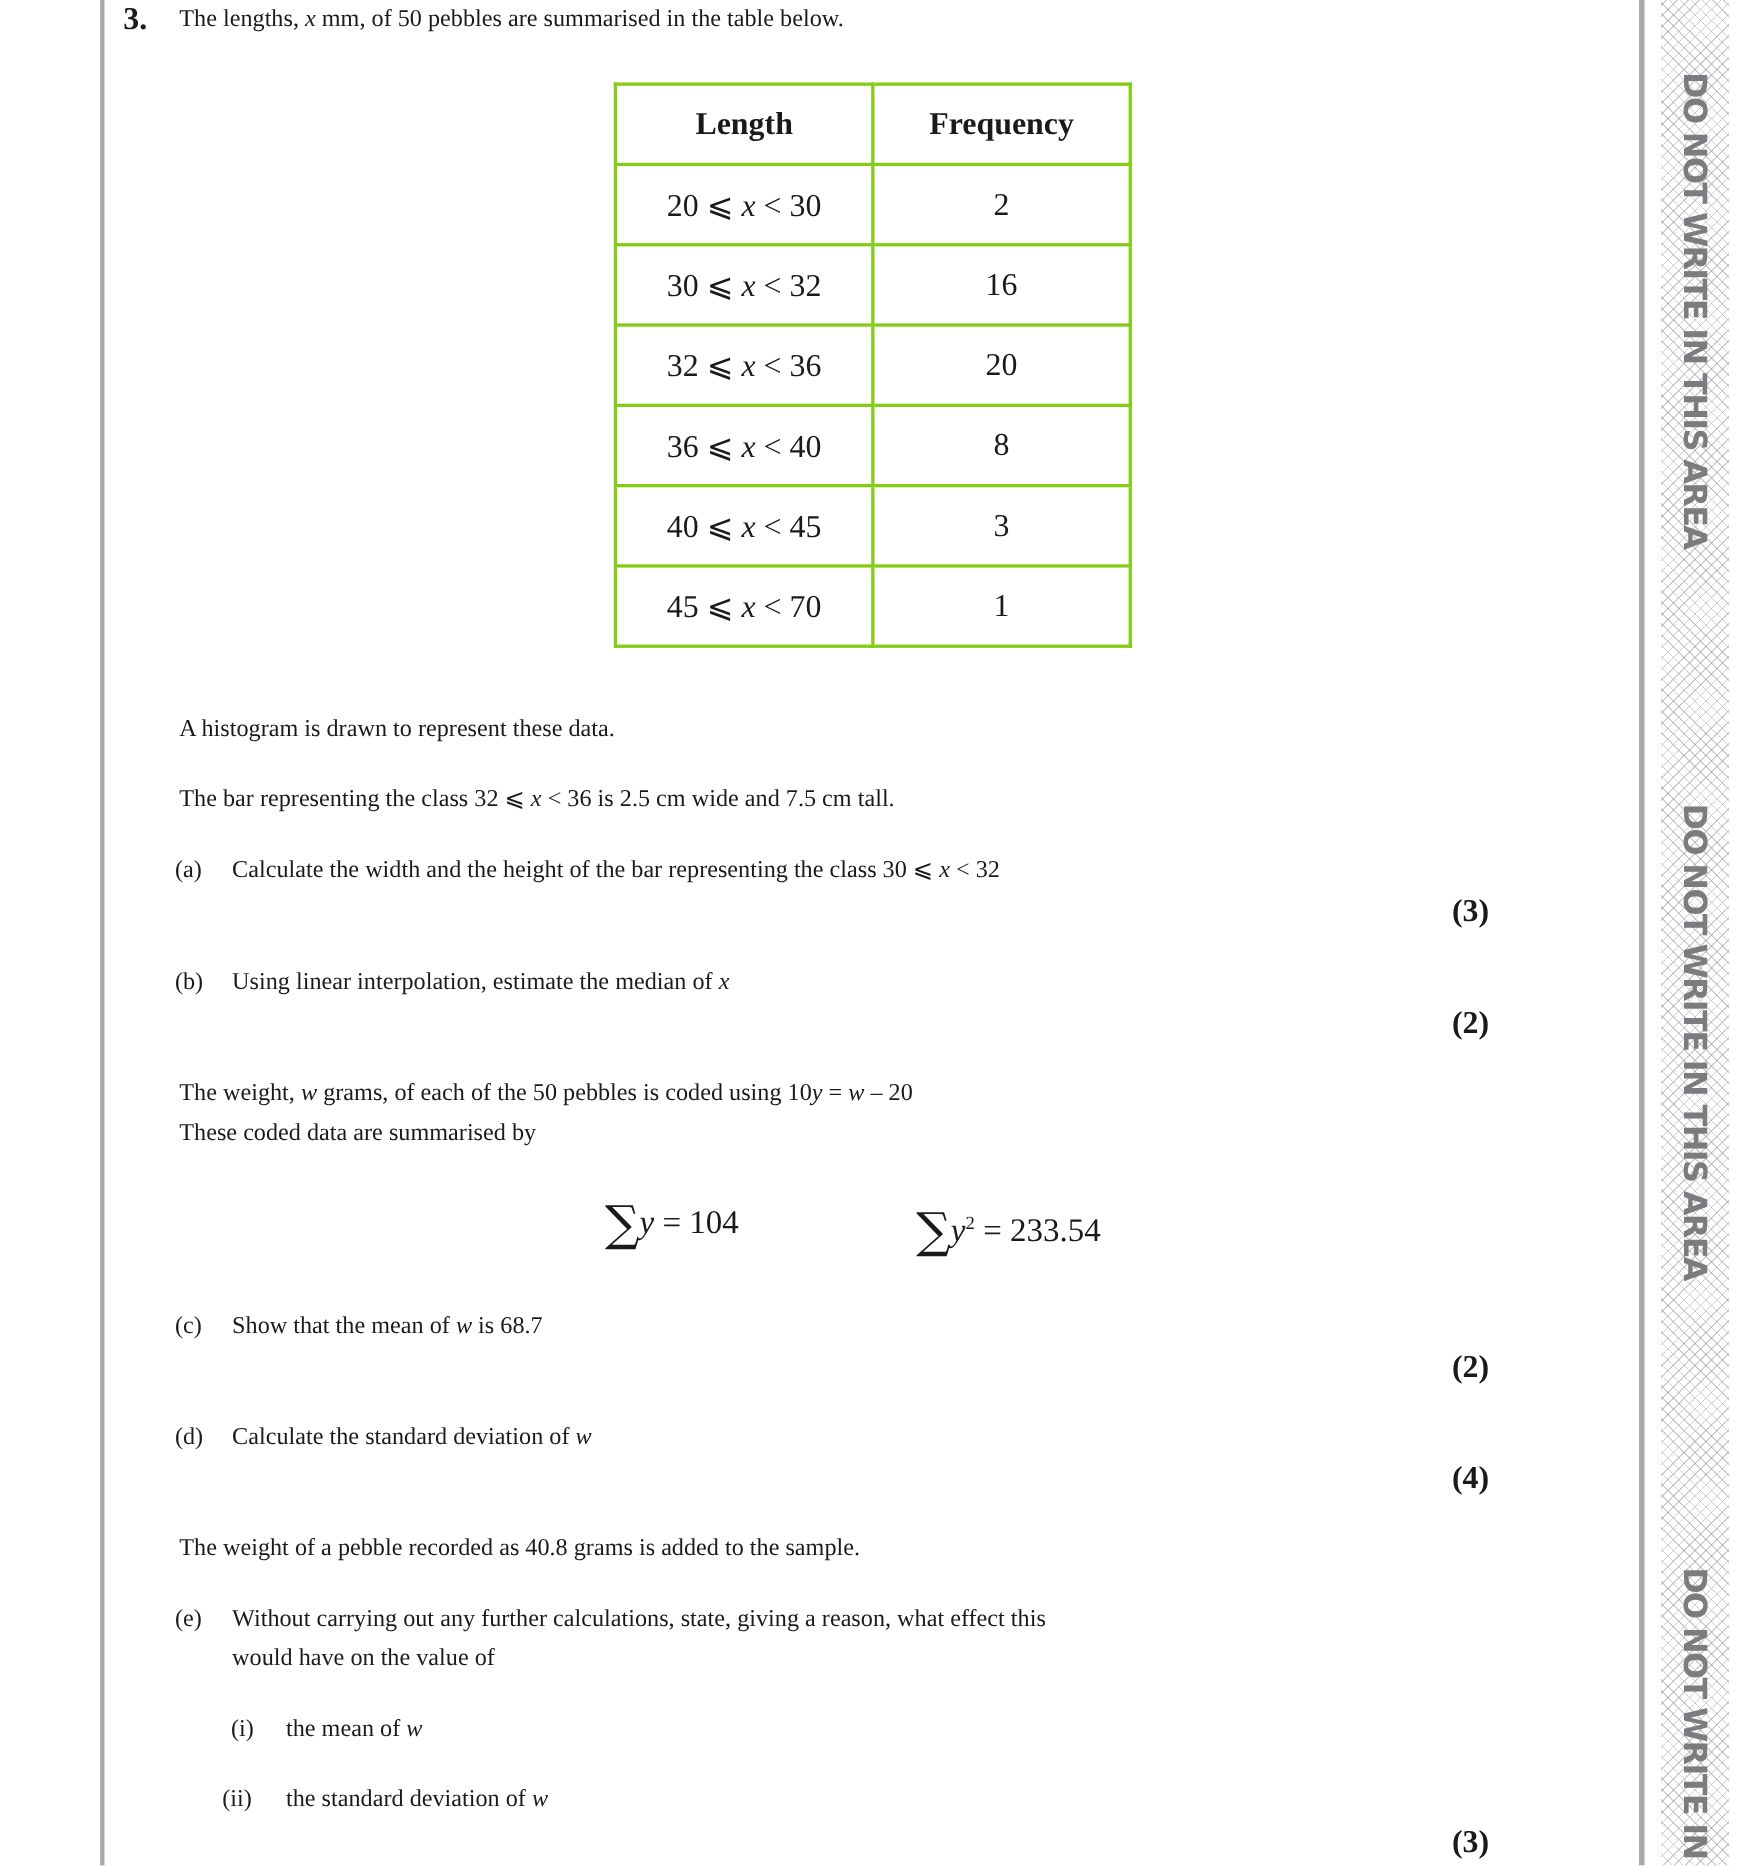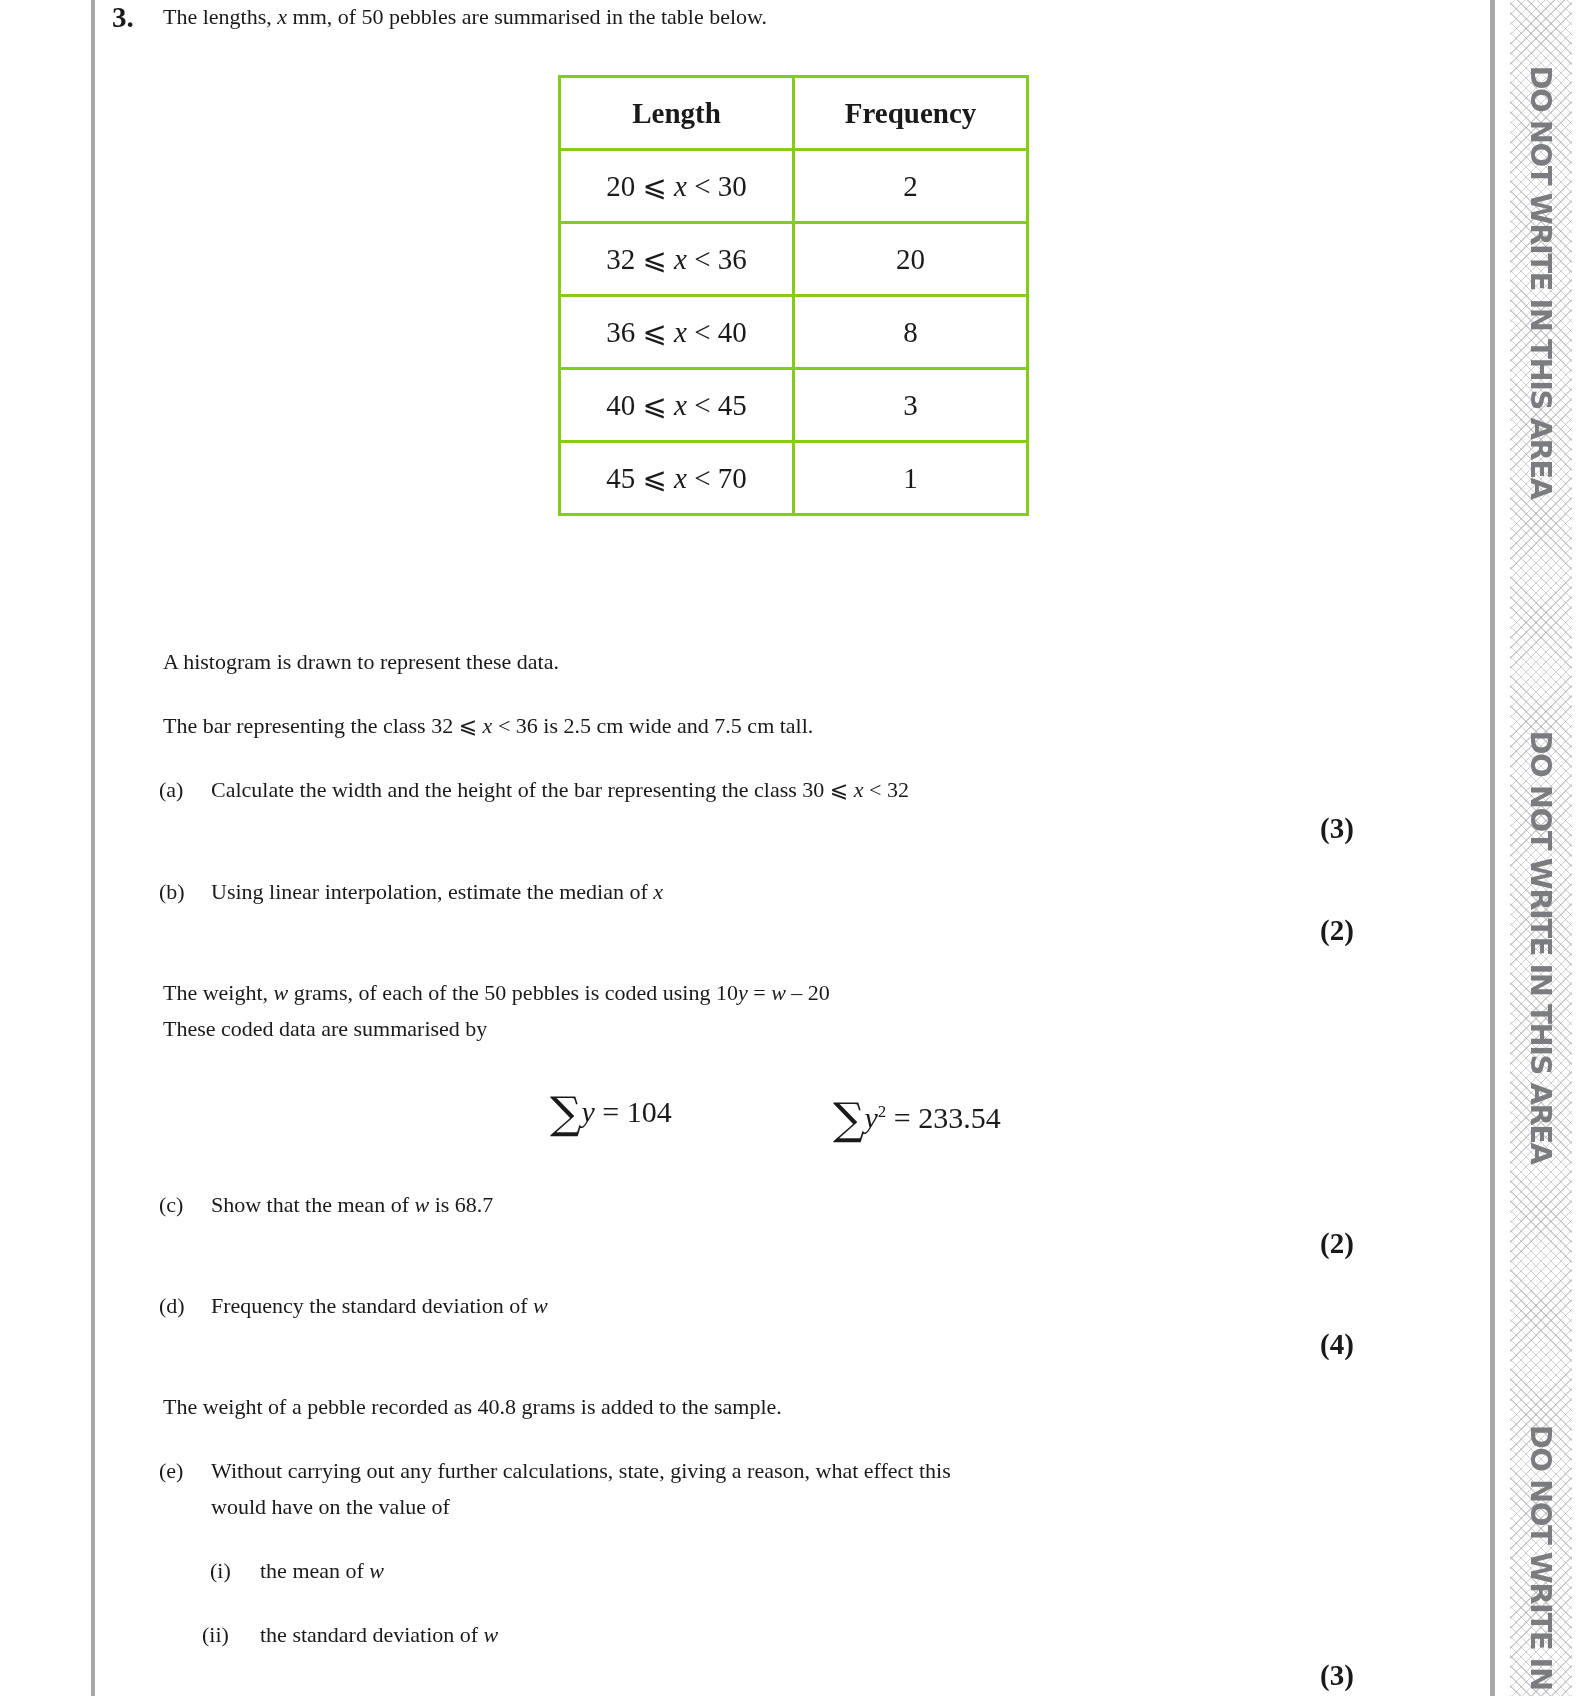--- a/index.html
+++ b/index.html
@@ -69,20 +69,24 @@
   <tbody>
       <tr>
     <th>Length</th>
     <th>Frequency</th>
   </tr>
   <tr>
     <td><span>20</span> <span>⩽</span> <i class="v">x</i> <span>&lt;</span> <span>30</span></td>
     <td>2</td>
   </tr>
   <tr>
+    <td><span>30</span> <span>⩽</span> <i class="v">x</i> <span>&lt;</span> <span>32</span></td>
+    <td>16</td>
+  </tr>
+  <tr>
     <td><span>32</span> <span>⩽</span> <i class="v">x</i> <span>&lt;</span> <span>36</span></td>
     <td>20</td>
   </tr>
   <tr>
     <td><span>36</span> <span>⩽</span> <i class="v">x</i> <span>&lt;</span> <span>40</span></td>
     <td>8</td>
   </tr>
   <tr>
     <td><span>40</span> <span>⩽</span> <i class="v">x</i> <span>&lt;</span> <span>45</span></td>
     <td>3</td>
@@ -124,21 +128,21 @@
 </div>
 
 <div class="txt" style="left:159px; top:1188px;">(c)</div>
 <div class="txt" style="left:211px; top:1188px;">
   <span>Show that the mean of </span><i class="v">w</i><span> is 68.7</span>
 </div>
 <div class="marks" style="top:1226px;">(2)</div>
 
 <div class="txt" style="left:159px; top:1289px;">(d)</div>
 <div class="txt" style="left:211px; top:1289px;">
-  <span>Frequency the standard deviation of </span><i class="v">w</i>
+  <span>Calculate the standard deviation of </span><i class="v">w</i>
 </div>
 <div class="marks" style="top:1327px;">(4)</div>
 
 <div class="txt" style="left:163px; top:1390px;">The weight of a pebble recorded as 40.8 grams is added to the sample.</div>
 
 <div class="txt" style="left:159px; top:1454px;">(e)</div>
 <div class="txt" style="left:211px; top:1454px;">Without carrying out any further calculations, state, giving a reason, what effect this</div>
 <div class="txt" style="left:211px; top:1490px;">would have on the value of</div>
 
 <div class="txt" style="left:210px; top:1554px;">(i)</div>

